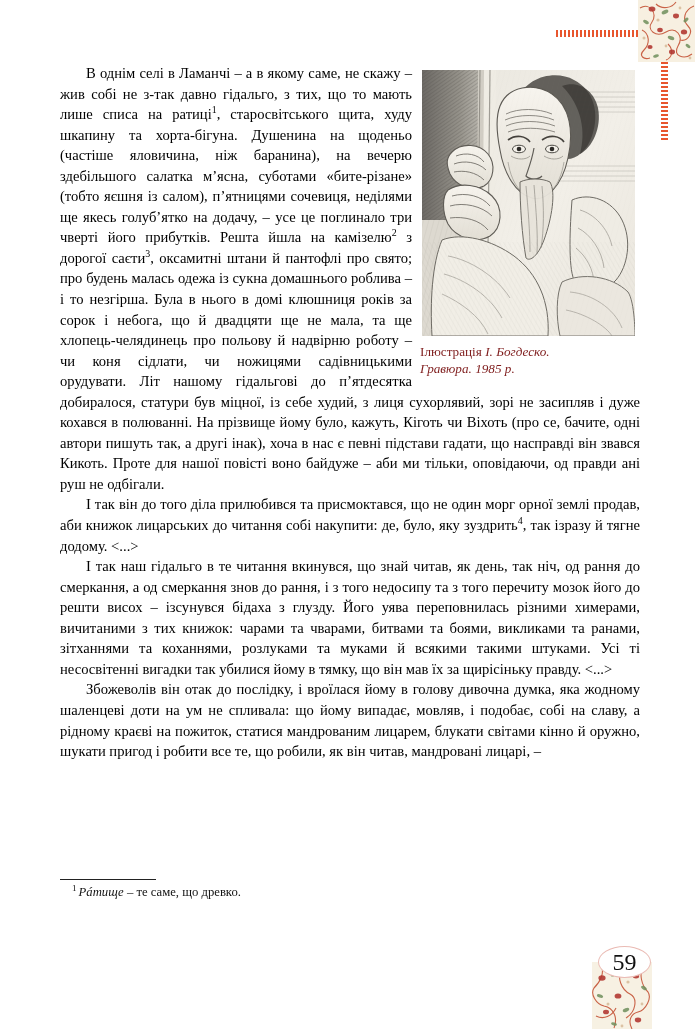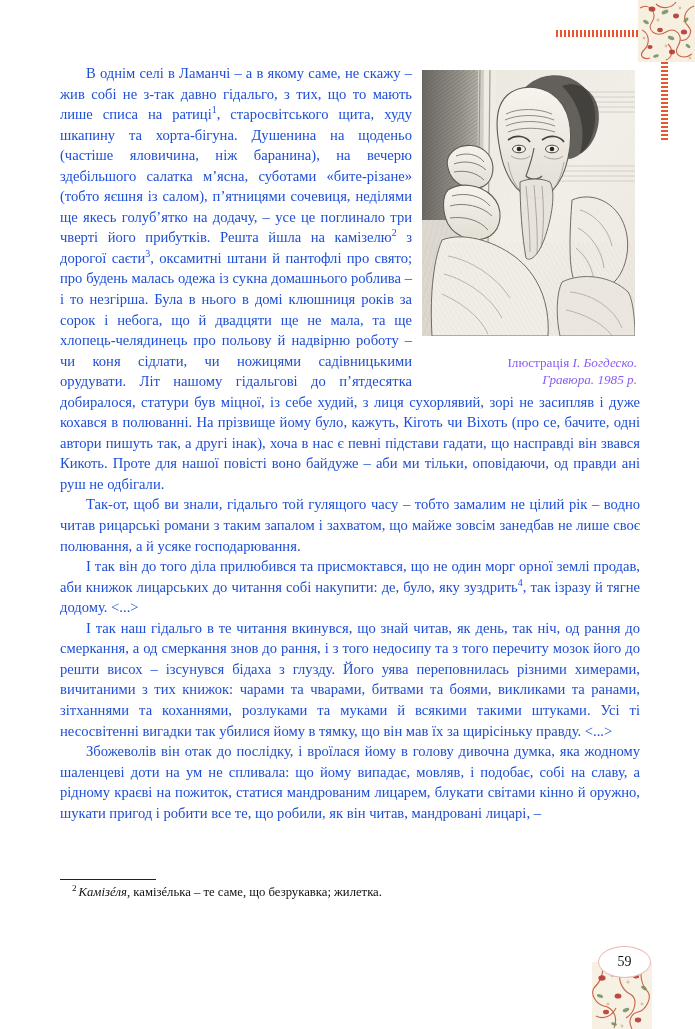--- a/index.html
+++ b/index.html
@@ -74,21 +74,21 @@
     left: 598px;
     top: 946px;
     width: 51px;
     height: 30px;
     border: 1.5px solid #eabbb4;
     border-radius: 50%;
     background: #ffffff;
     display: flex;
     align-items: center;
     justify-content: center;
-    font-size: 14px;
+    font-size: 24px;
     font-family: "Liberation Serif", serif;
     color: #111;
     z-index: 5;
   }
 
   
   .figure {
     position: absolute;
     left: 422px;
     top: 70px;
@@ -98,42 +98,42 @@
   }
   .figure-img {
     width: 100%;
     height: 100%;
     display: block;
     background: #efece5;
   }
   .figure-caption {
     position: absolute;
     left: 420px;
-    top: 355px;
+    top: 344px;
     width: 217px;
-    text-align: right;
+    text-align: left;
     font-style: italic;
     font-size: 13.2px;
     line-height: 16.5px;
-    color: #8b5cf6;
+    color: #7f1d1d;
     z-index: 3;
   }
   .figure-caption .roman { font-style: normal; }
 
   
   .article {
     position: absolute;
     left: 60px;
     top: 63px;
     width: 580px;
     font-size: 14.6px;
     line-height: 20.55px;
     text-align: justify;
     text-justify: inter-word;
-    color: #1d4ed8;
+    color: #000000;
   }
   .float-figure-spacer {
     float: right;
     width: 228px;
     height: 328px;
     shape-outside: inset(0);
   }
   .article p {
     margin: 0;
     text-indent: 26px;
@@ -351,30 +351,29 @@
   </div>
 
   <div class="figure-caption">
     <span class="roman">Ілюстрація </span><span>І. Богдеско.</span><br>
     <span>Гравюра. 1985 р.</span>
   </div>
 
   <div class="article" id="article-body">
     <div class="float-figure-spacer"></div>
   <p class="cont">В однім селі в Ламанчі – а в якому саме, не скажу – жив собі не з-так давно гідальго, з тих, що то мають лише списа на ратиці<sup>1</sup>, старосвітського щита, худу шкапину та хорта-бігуна. Душенина на щоденьo (частіше яловичина, ніж баранина), на вечерю здебільшого салатка м’ясна, суботами «бите-різане» (тобто яєшня із салом), п’ятницями сочевиця, неділями ще якесь голуб’ятко на додачу, – усе це поглинало три чверті його прибутків. Решта йшла на камізелю<sup>2</sup> з дорогої саєти<sup>3</sup>, оксамитні штани й пантофлі про свято; про будень малась одежа із сукна домашнього роблива – і то незгірша. Була в нього в домі клюшниця років за сорок і небога, що й двадцяти ще не мала, та ще хлопець-челядинець про польову й надвірню роботу – чи коня сідлати, чи ножицями садівницькими орудувати. Літ нашому гідальгові до п’ятдесятка добиралося, статури був міцної, із себе худий, з лиця сухорлявий, зорі не засипляв і дуже кохався в полюванні. На прізвище йому було, кажуть, Кіготь чи Віхоть (про се, бачите, одні автори пишуть так, а другі інак), хоча в нас є певні підстави гадати, що насправді він звався Кикоть. Проте для нашої повісті воно байдуже – аби ми тільки, оповідаючи, од правди ані руш не одбігали.</p>
-      <p class="cont">Так-от, щоб ви знали, гідальго той гулящого часу – тобто замалим не цілий рік – водно читав рицарські романи з таким запалом і захватом, що майже зовсім занедбав не лише своє полювання, а й усяке господарювання.</p>
       <p class="cont">І так він до того діла прилюбився та присмоктався, що не один морг орної землі продав, аби книжок лицарських до читання собі накупити: де, було, яку зуздрить<sup>4</sup>, так ізразу й тягне додому. &lt;...&gt;</p>
       <p class="cont">І так наш гідальго в те читання вкинувся, що знай читав, як день, так ніч, од рання до смеркання, а од смеркання знов до рання, і з того недосипу та з того перечиту мозок його до решти висох – ізсунувся бідаха з глузду. Його уява переповнилась різними химерами, вичитаними з тих книжок: чарами та чварами, битвами та боями, викликами та ранами, зітханнями та коханнями, розлуками та муками й всякими такими штуками. Усі ті несосвітенні вигадки так убилися йому в тямку, що він мав їх за щирісіньку правду. &lt;...&gt;</p>
       <p class="cont">Збожеволів він отак до послідку, і вроїлася йому в голову дивочна думка, яка жодному шаленцеві доти на ум не спливала: що йому випадає, мовляв, і подобає, собі на славу, а рідному краєві на пожиток, статися мандрованим лицарем, блукати світами кінно й оружно, шукати пригод і робити все те, що робили, як він читав, мандровані лицарі, –</p>
     </div>
 
   <div class="footnotes">
     <div class="footnote-rule"></div>
     <div id="footnote-list">
-        <div class="footnote"><span class="fn-num">2</span><span class="fn-term">Камізéля</span><span>, камізéлька – те саме, що безрукавка; жилетка.</span></div>
+        <div class="footnote"><span class="fn-num">1</span><span class="fn-term">Рáтище</span><span> – те саме, що древко.</span></div>
       </div>
   </div>
 
   <div class="ornament-bottom">
     <svg class="orn-svg" viewBox="0 0 60 67" preserveAspectRatio="none" aria-hidden="true">
       <rect x="0" y="0" width="60" height="67" fill="#f7f1e3"></rect>
       <g stroke="#c75b3f" stroke-width="1.1" fill="none" opacity="0.95">
         <path d="M8,0 C14,10 8,20 2,26 C-2,32 4,42 12,44 C22,46 26,56 22,66"></path>
         <path d="M52,2 C46,12 50,24 56,30 C60,36 54,48 46,50 C38,52 36,60 40,67"></path>
         <path d="M30,6 C24,16 30,28 38,32 C46,36 44,50 34,56"></path>

